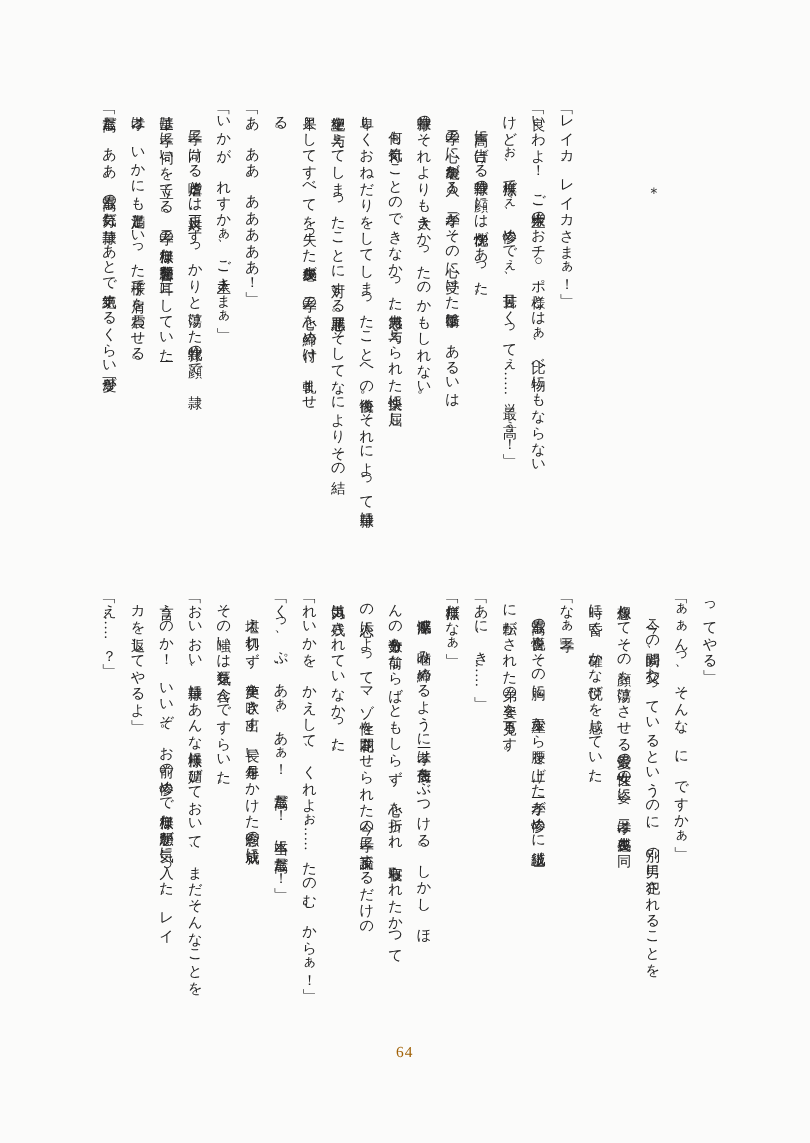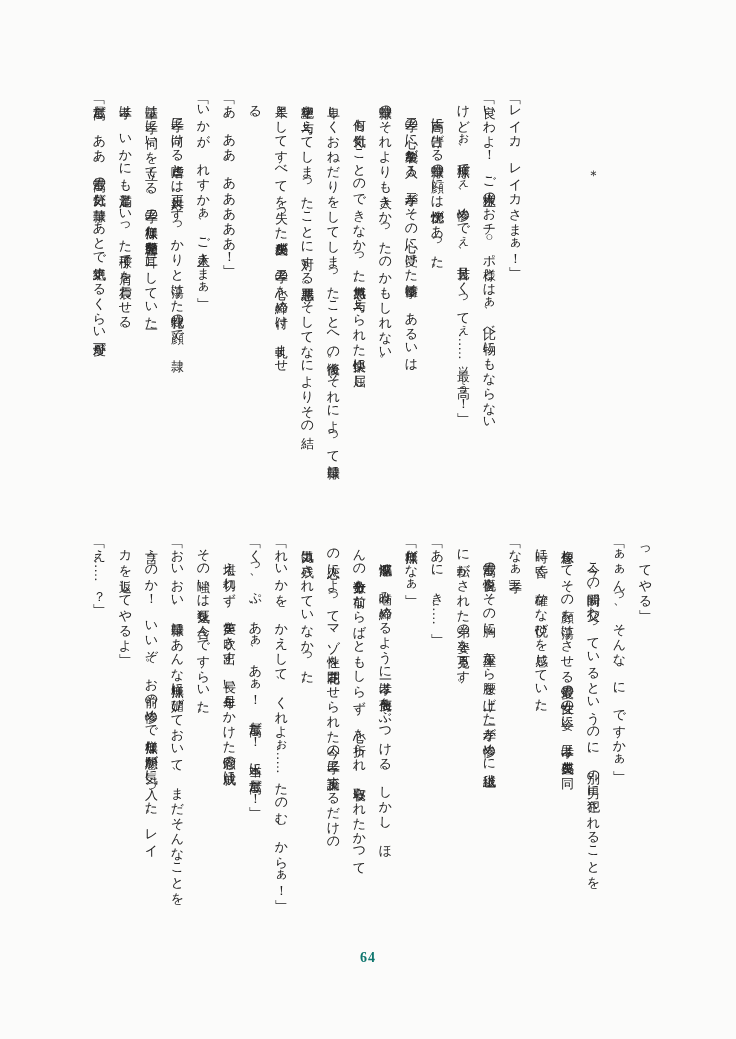--- a/index.html
+++ b/index.html
@@ -40,22 +40,21 @@
     color: #303030;
   }
   .page-number {
     position: absolute;
     top: 950px;
     left: 0;
     width: 100%;
     text-align: center;
     font-size: 14px;
     letter-spacing: 1px;
-    color: #0f766e;
-    font-weight: bold;
+    color: #a16207;
   }
 </style>
 </head>
 <body>
 
 <div class="vblock top">
   <p class="line blank"></p>
   <p class="line blank"></p>
   <p class="line asterisk-line">＊</p>
   <p class="line blank"></p>

